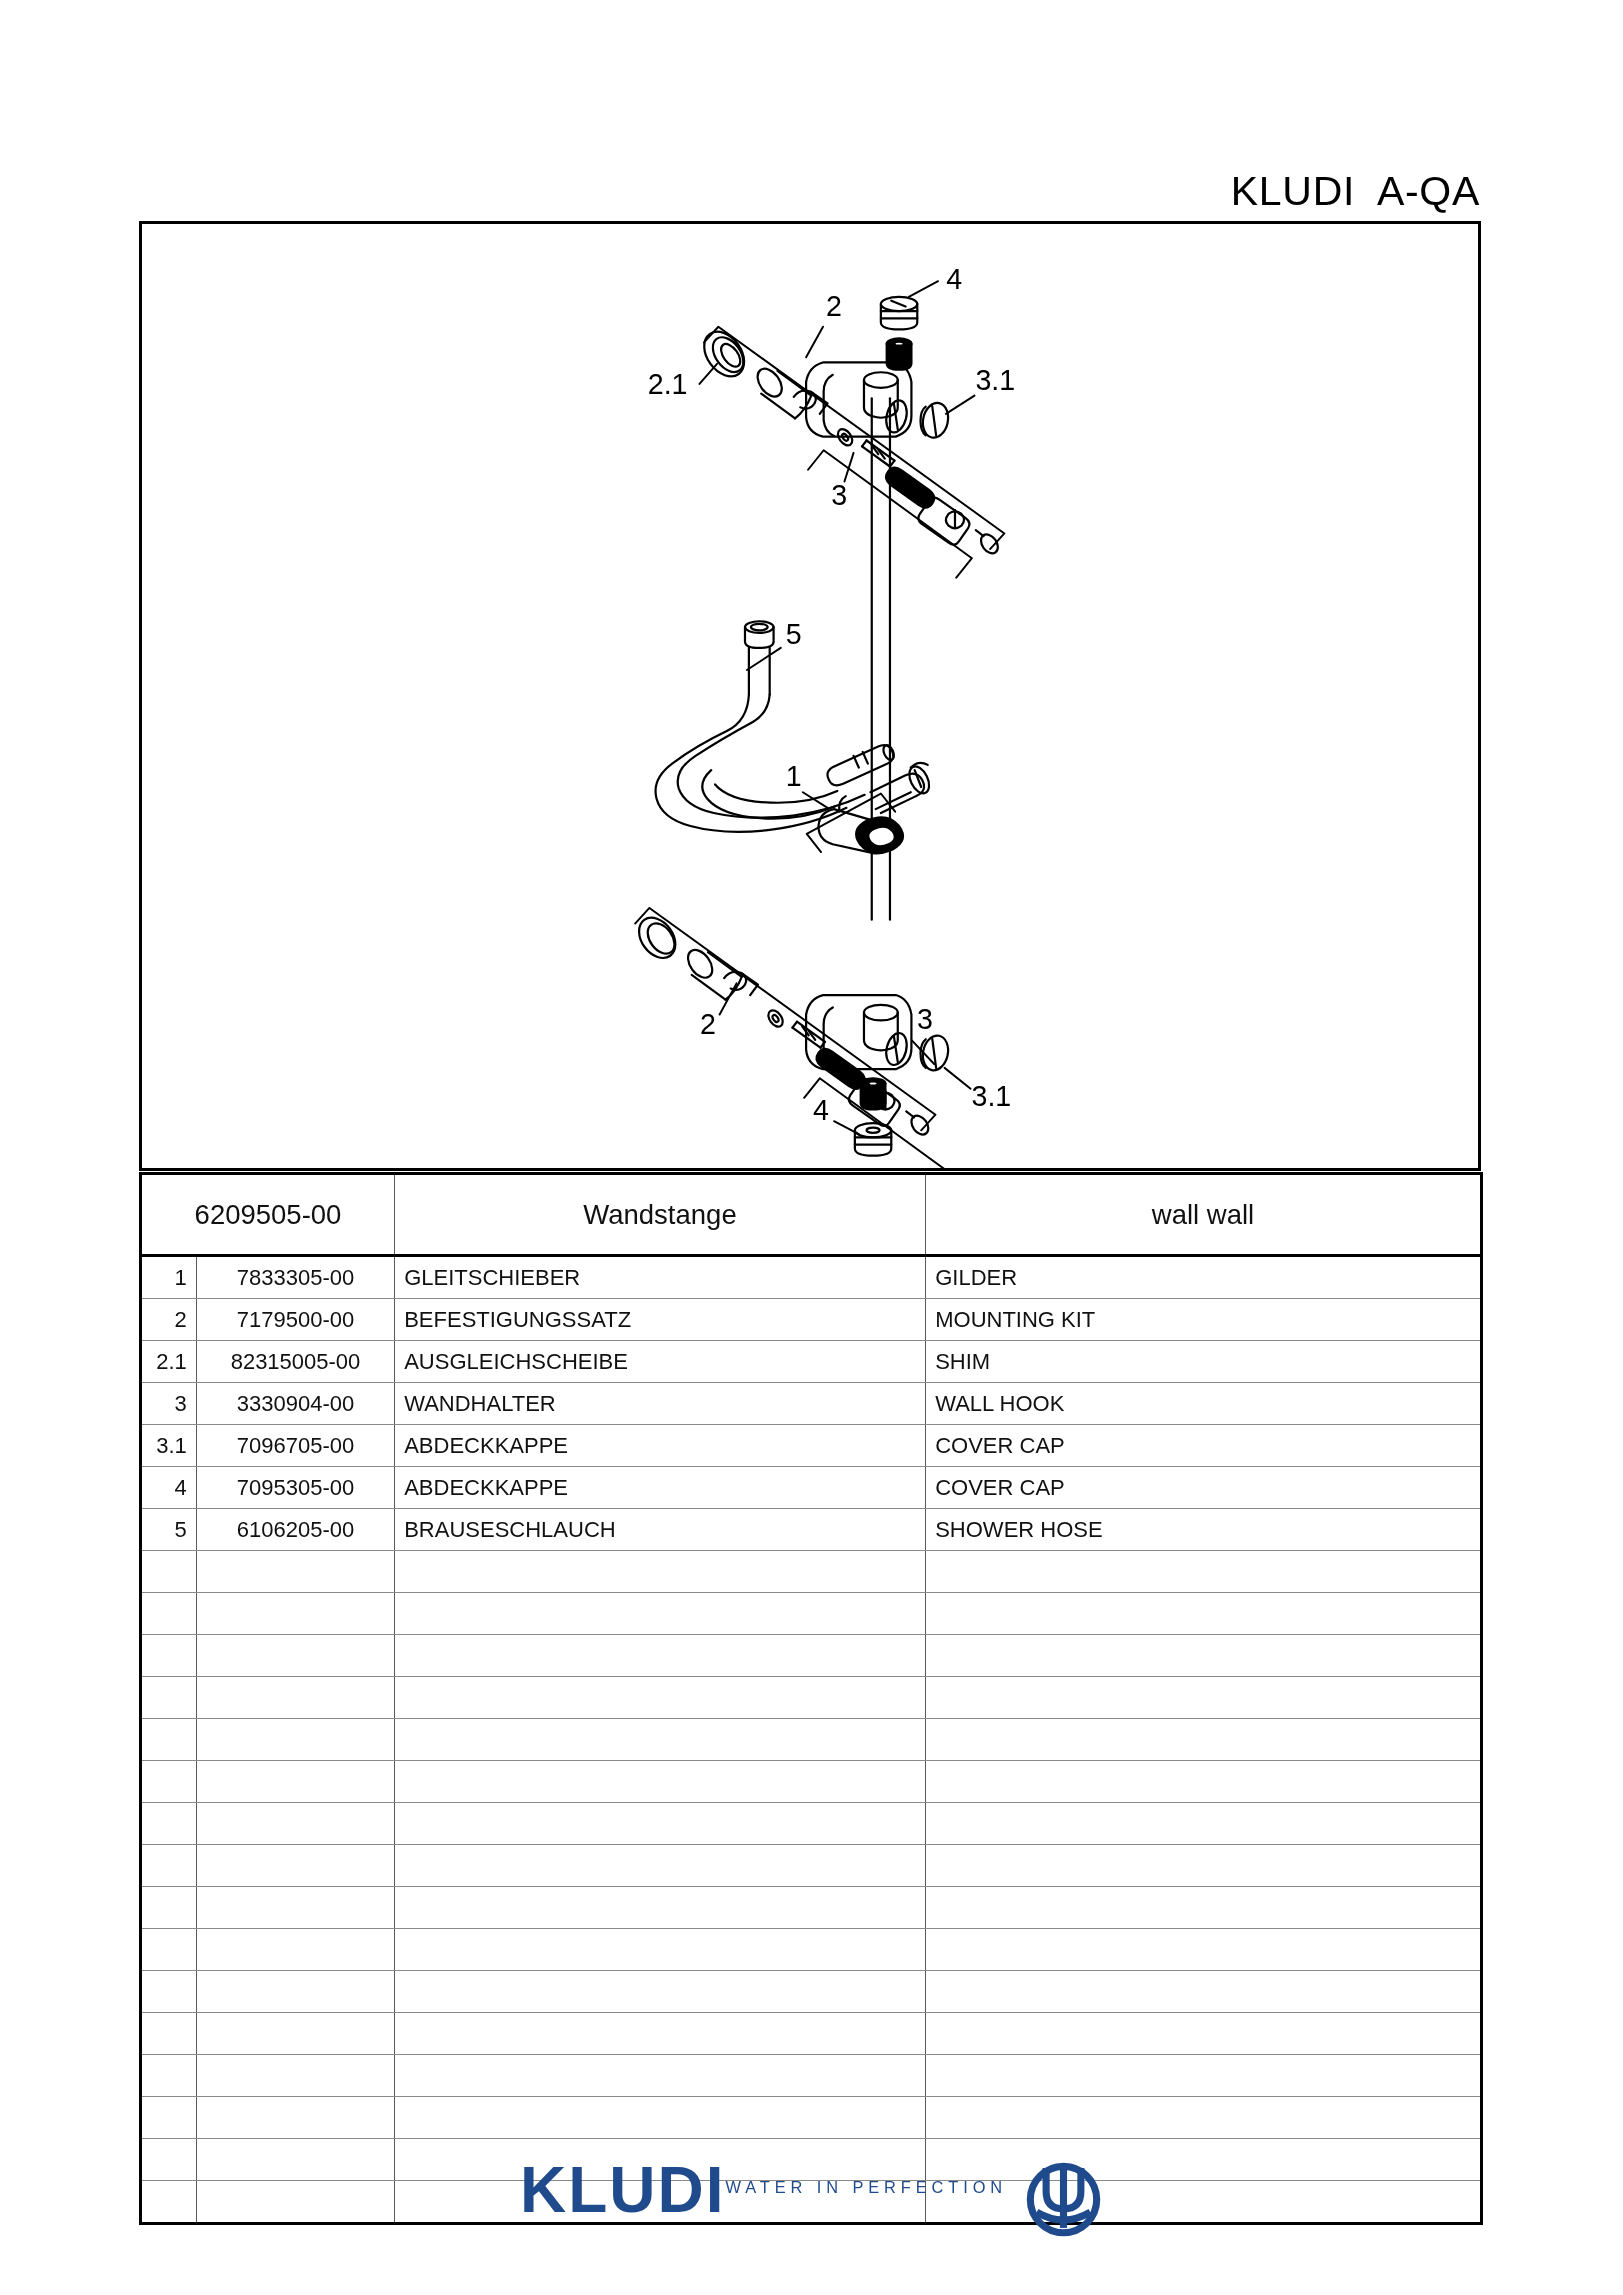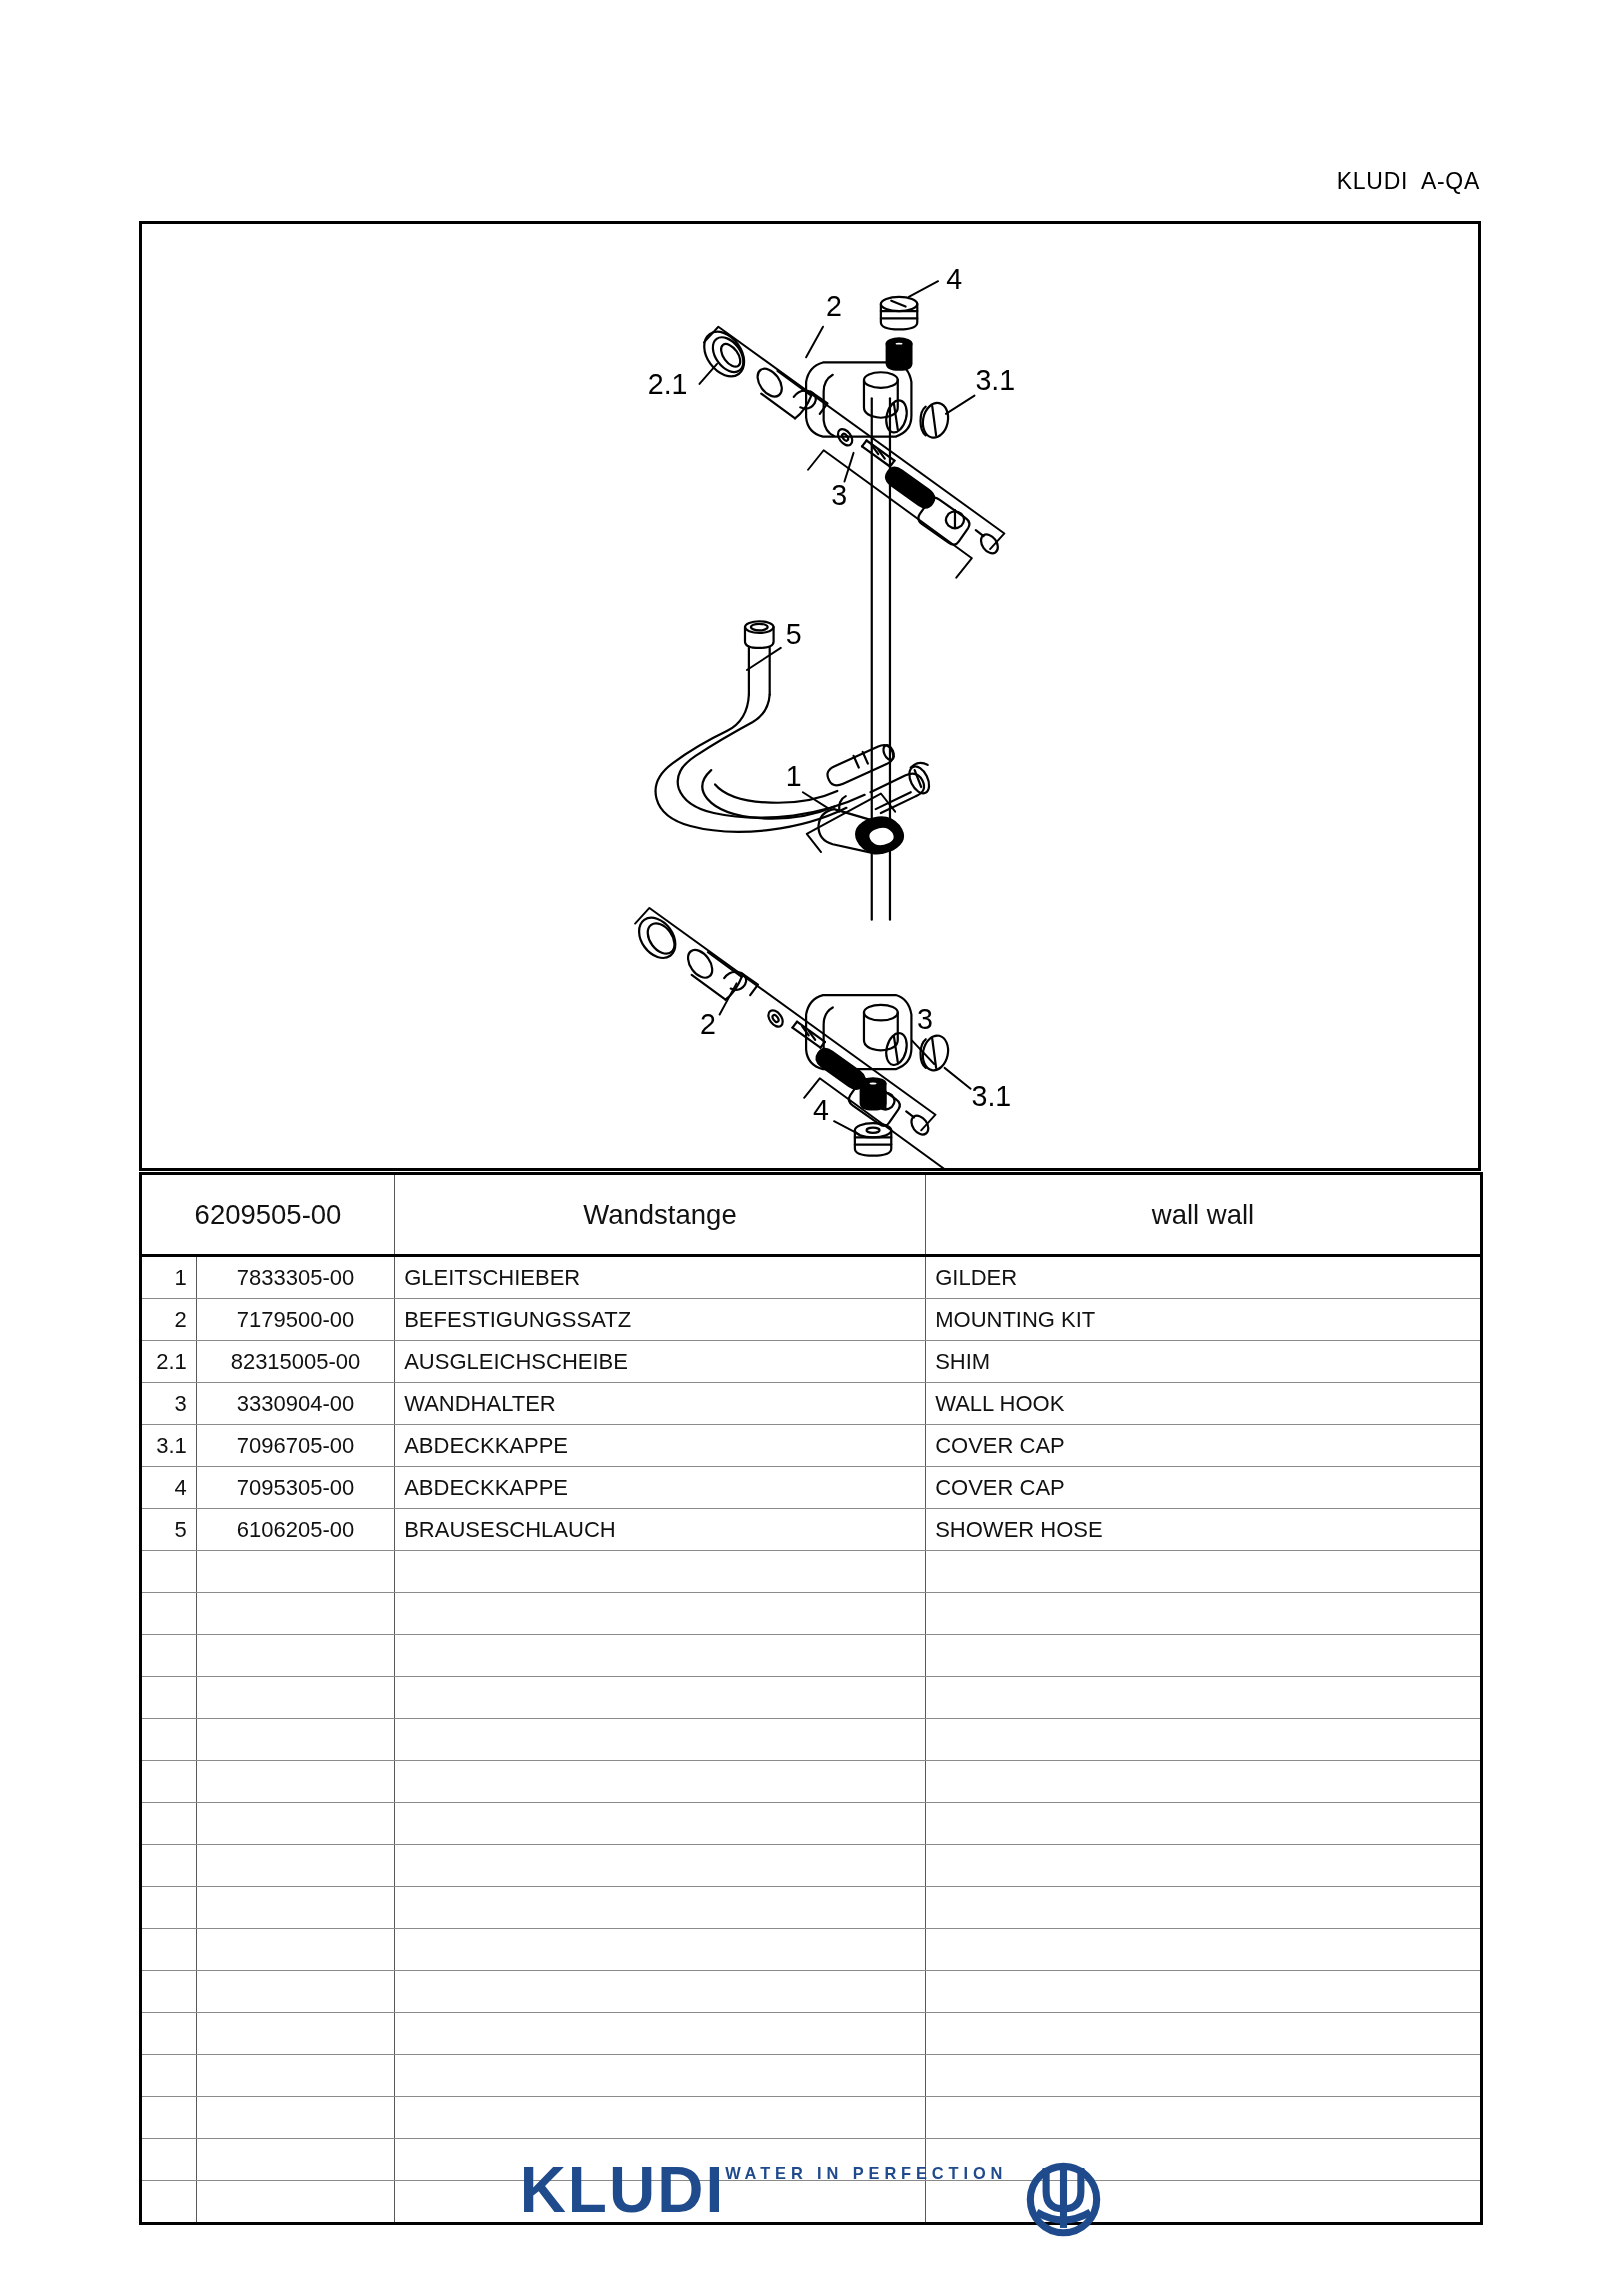--- a/index.html
+++ b/index.html
@@ -14,21 +14,21 @@
     font-family: "Liberation Sans", sans-serif;
     color: #000000;
     overflow: hidden;
   }
 
   
   #doc-title {
     position: absolute;
     right: 143px;
     top: 168px;
-    font-size: 23px;
+    font-size: 41px;
     letter-spacing: 0.7px;
     white-space: pre;
     color: #000;
   }
 
   
   #drawing-frame {
     position: absolute;
     left: 139px;
     top: 221px;
@@ -113,22 +113,22 @@
     font-size: 64px;
     font-weight: bold;
     letter-spacing: 2px;
     color: #1F4A8C;
     line-height: 0.98;
   }
   #logo-tagline {
     font-size: 16.4px;
     letter-spacing: 4.9px;
     color: #1F4A8C;
-    font-weight: bold;
-    margin-top: 5px;
+    font-weight: normal;
+    margin-top: 19px;
   }
   #logo-emblem { margin-top: 1.3px; }
 </style>
 </head>
 <body>
 
 <div id="doc-title">KLUDI  A-QA</div>
 
 <div id="drawing-frame">
   <svg id="drawing-canvas" viewBox="0 0 2050 1452" preserveAspectRatio="xMidYMid meet">

